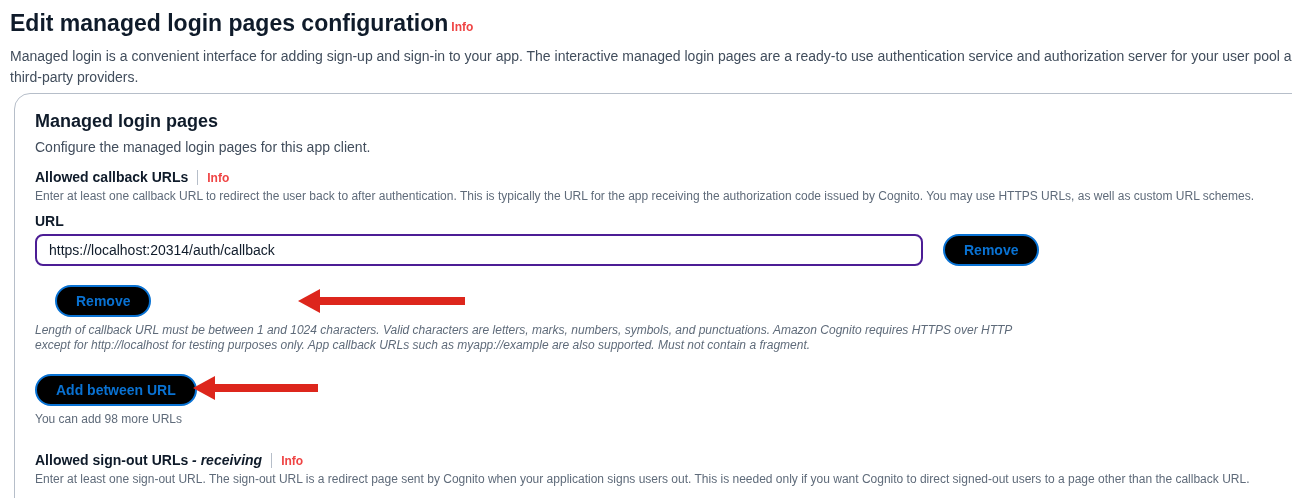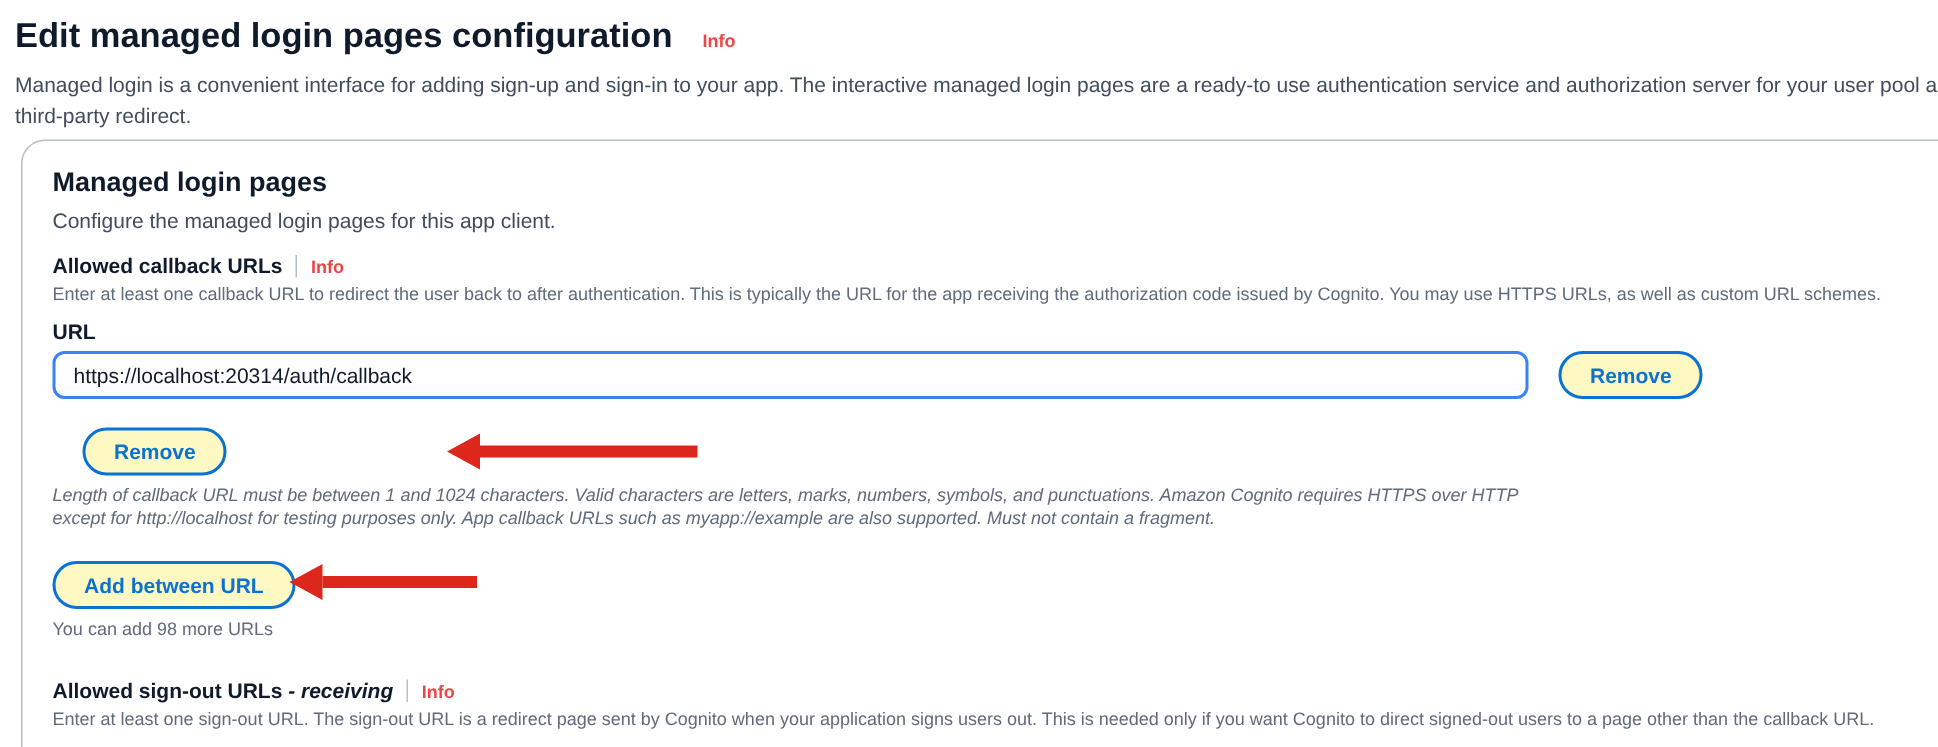--- a/index.html
+++ b/index.html
@@ -8,21 +8,21 @@
     width: 1292px; height: 498px;
     overflow: hidden;
     background: #ffffff;
     font-family: "Liberation Sans", sans-serif;
     color: #0f1b2a;
     position: relative;
   }
 
   
   .page-header { margin: 10px 0 0 10px; }
-  .page-title-row { display: flex; align-items: baseline; gap: 20px; }
+  .page-title-row { display: flex; align-items: baseline; gap: 3px; }
   .page-title { font-size: 23px; font-weight: bold; margin: 0; color: #0f1b2a; }
   .info-link {
     color: #ef4444; font-size: 12px; font-weight: bold;
     text-decoration: none; cursor: pointer; white-space: nowrap;
   }
   .page-desc { margin-top: 9px; font-size: 14px; line-height: 21px; color: #414d5c; }
   .page-desc div { white-space: nowrap; }
 
   
   .panel {
@@ -40,31 +40,31 @@
   .field-label { font-weight: bold; font-size: 14px; line-height: 15px; color: #0f1b2a; text-align: center; }
   .optional { font-style: italic; }
   .label-divider { width: 1px; height: 15px; background: #b6bec9; }
   .field-desc { font-size: 12px; color: #5f6b7a; margin-top: 4px; line-height: 15px; }
 
   .url-col-label { font-weight: bold; font-size: 14px; margin-top: 8px; line-height: 18px; }
 
   .url-row { display: flex; align-items: center; margin-top: 4px; }
   .url-row.second { margin-top: 19px; }
   .url-input {
-    width: 984px; height: 32px;
-    border: 2px solid #3b82f6; border-radius: 8px;
+    width: 888px; height: 32px;
+    border: 2px solid #4c1d95; border-radius: 8px;
     padding: 0 12px;
     font-size: 14px; color: #0f1b2a;
     font-family: "Liberation Sans", sans-serif;
     background: #ffffff;
   }
   .btn {
     height: 32px; padding: 0 19px;
     border: 2px solid #0972d3; border-radius: 16px;
-    background: #fef9c3; color: #0972d3;
+    background: #000000; color: #0972d3;
     font-weight: bold; font-size: 14px;
     font-family: "Liberation Sans", sans-serif;
     cursor: pointer; white-space: nowrap;
   }
   .remove-btn { margin-left: 20px; }
 
   .constraint {
     margin-top: 6px; font-size: 12px; line-height: 15px;
     color: #5f6b7a; max-width: 978px; font-style: italic;
   }
@@ -91,21 +91,21 @@
 </head>
 <body>
 
 <div class="page-header">
   <div class="page-title-row">
     <h1 class="page-title">Edit managed login pages configuration</h1>
     <a class="info-link">Info</a>
   </div>
   <div class="page-desc">
     <div>Managed login is a convenient interface for adding sign-up and sign-in to your app. The interactive managed login pages are a ready-to use authentication service and authorization server for your user pool and</div>
-    <div>third-party redirect.</div>
+    <div>third-party providers.</div>
   </div>
 </div>
 
 <div class="panel">
   <h2 class="panel-title">Managed login pages</h2>
   <div class="panel-subtitle">Configure the managed login pages for this app client.</div>
 
   <div class="field-label-row">
     <span class="field-label">Allowed callback URLs</span>
     <span class="label-divider"></span>

